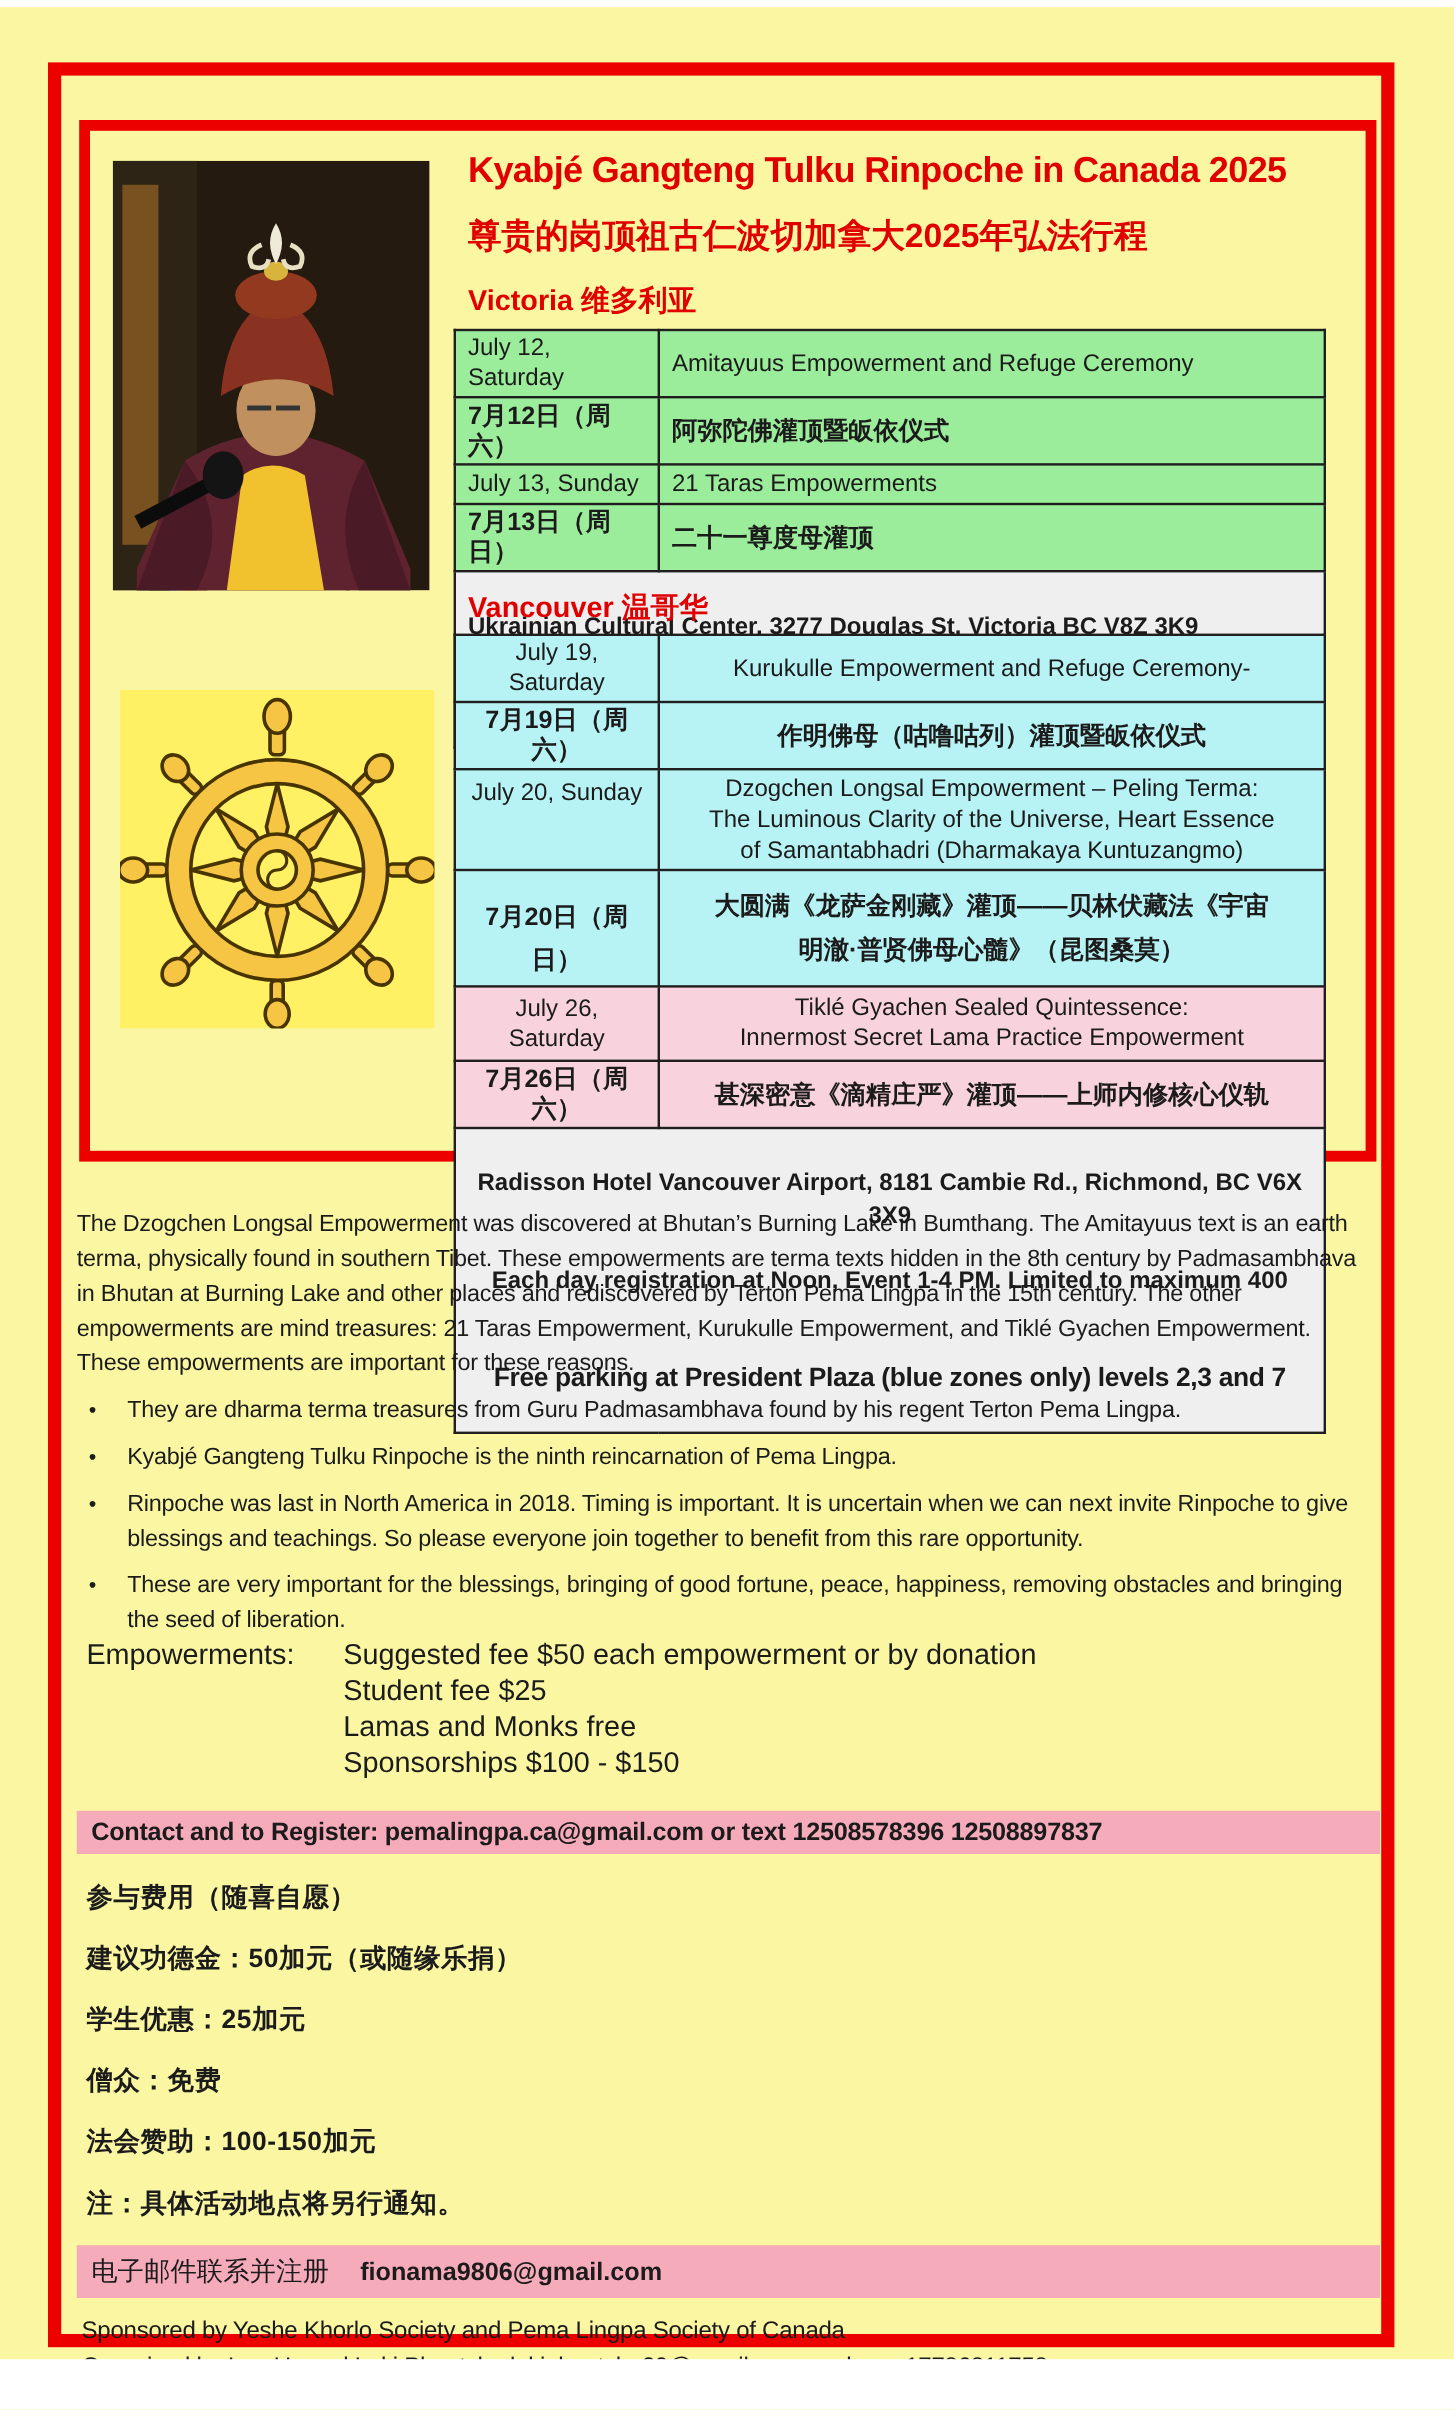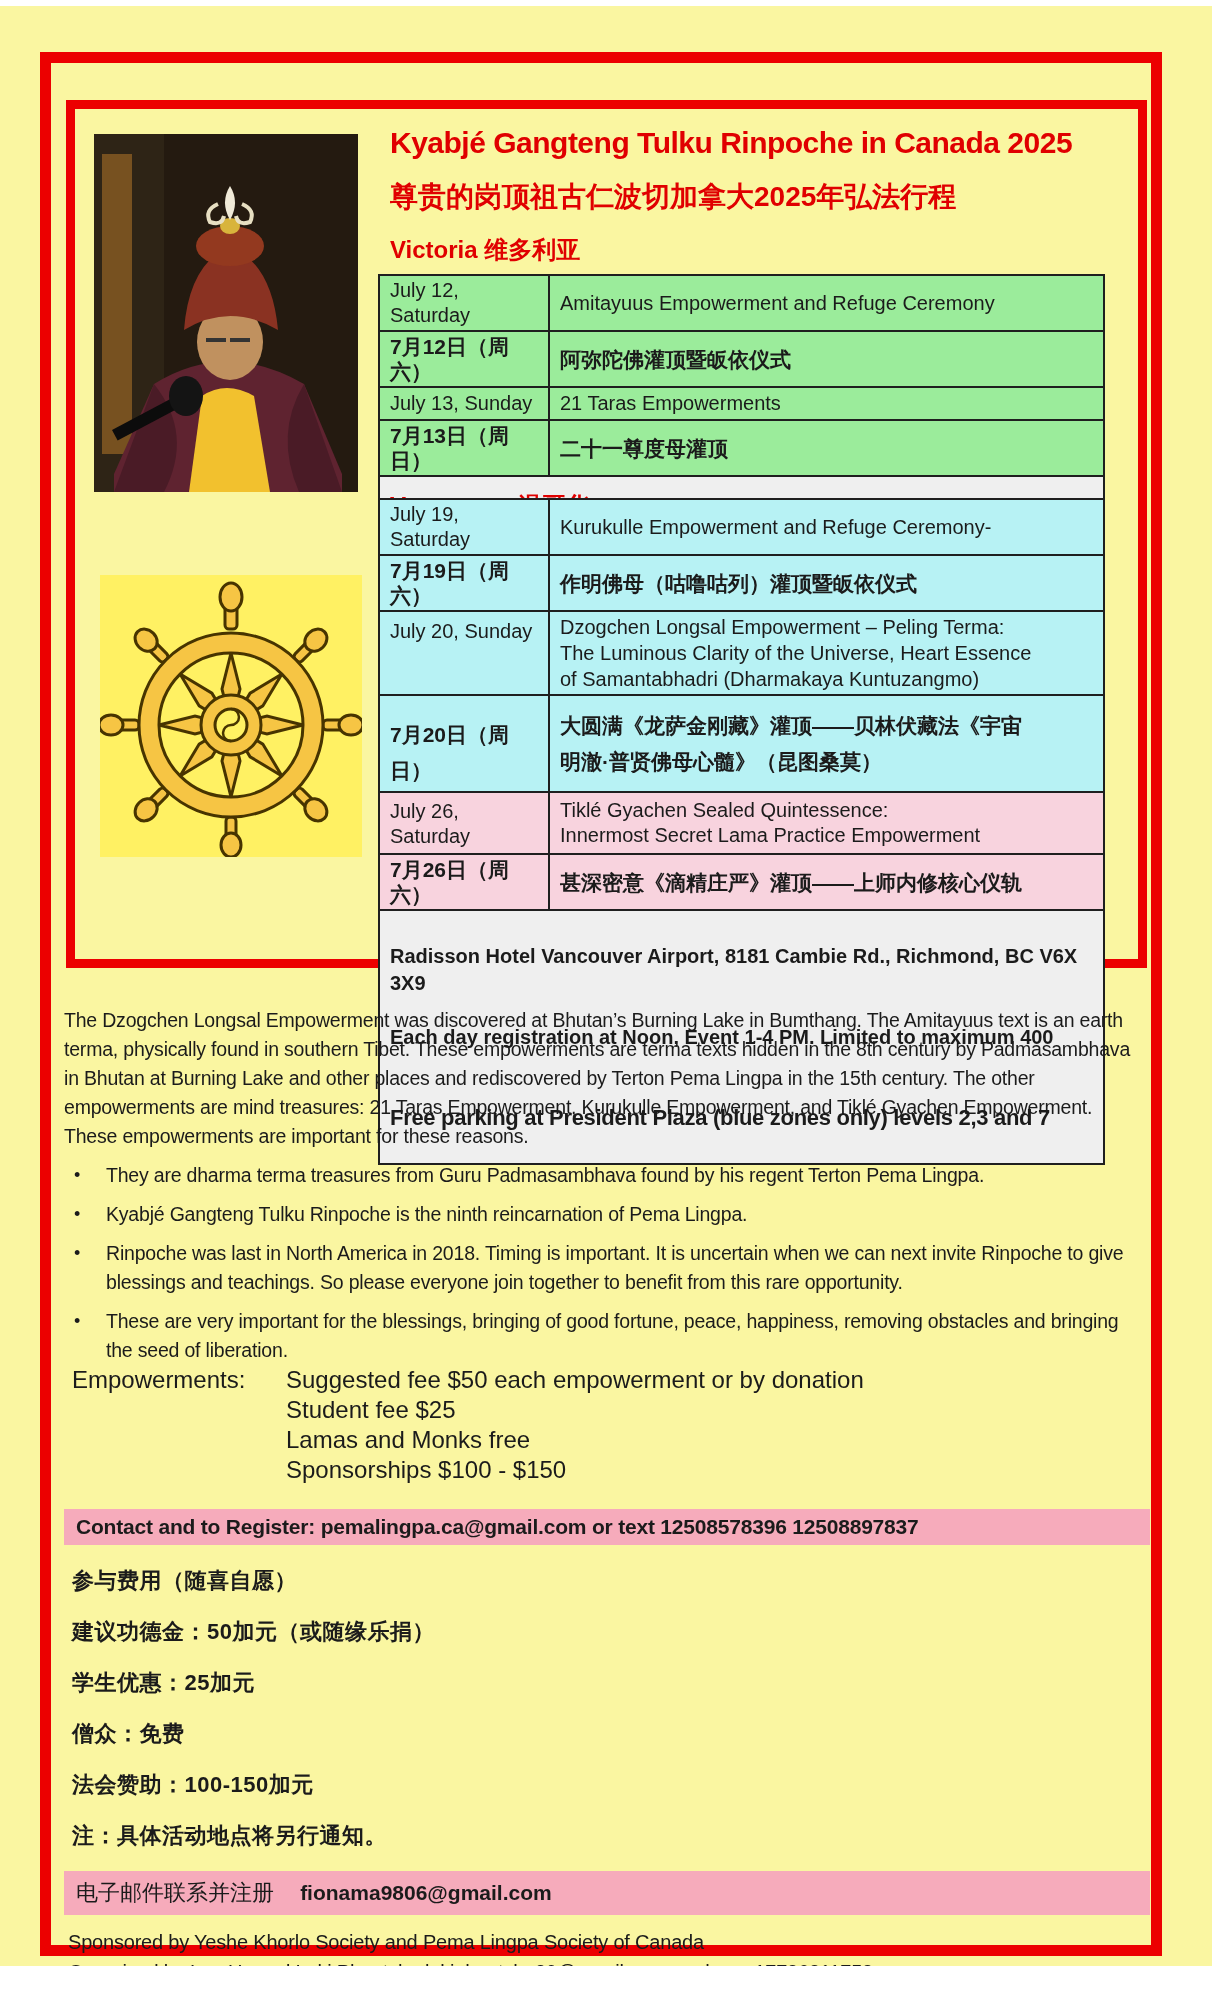--- a/index.html
+++ b/index.html
@@ -14,21 +14,21 @@
   .wheel{ position:absolute; left:100px; top:575px; width:262px; height:282px; }
 
   .title-en{ position:absolute; left:390px; top:126px; width:730px; color:#E00000; font-weight:bold; font-size:30px; letter-spacing:-0.5px;}
   .title-zh{ position:absolute; left:390px; top:178px; width:730px; color:#E00000; font-weight:bold; font-size:28px;}
   .sec-head{ position:absolute; color:#E00000; font-weight:bold; font-size:24px;}
   .victoria-head{ left:390px; top:234px;}
   .vancouver-head{ left:390px; top:490px;}
 
   table.sched{ position:absolute; left:378px; width:727px; border-collapse:collapse; table-layout:fixed;}
   .victoria-table{ top:274px;}
-  .vancouver-table{ top:498px;}
+  .vancouver-table{ top:528px;text-align:center;}
   table.sched td{ border:2px solid #1f1f1f; padding:2px 10px; font-size:20px; vertical-align:middle; white-space:pre-line; line-height:25px;}
   td.c-date{ width:170px;}
   tr.zh td{ font-weight:bold; font-size:21px;}
   tr.h33 td{ height:33px;} tr.h38 td{ height:38px;} tr.h62 td{ height:62px;}
   tr.h80 td{ height:80px; line-height:26px;} tr.h84 td{ height:84px; line-height:36px;}
   tr.green td{ background:#9BEC9B;}
   tr.cyan td{ background:#B7F2F4;}
   tr.pink td{ background:#F8D3DE;margin-top:44px;}
   tr.venue td{ background:#EFEFEF; font-weight:bold; line-height:27px; padding:5px 10px;}
   .parking-line{ font-size:22px; margin-top:26px; letter-spacing:-0.3px;}

